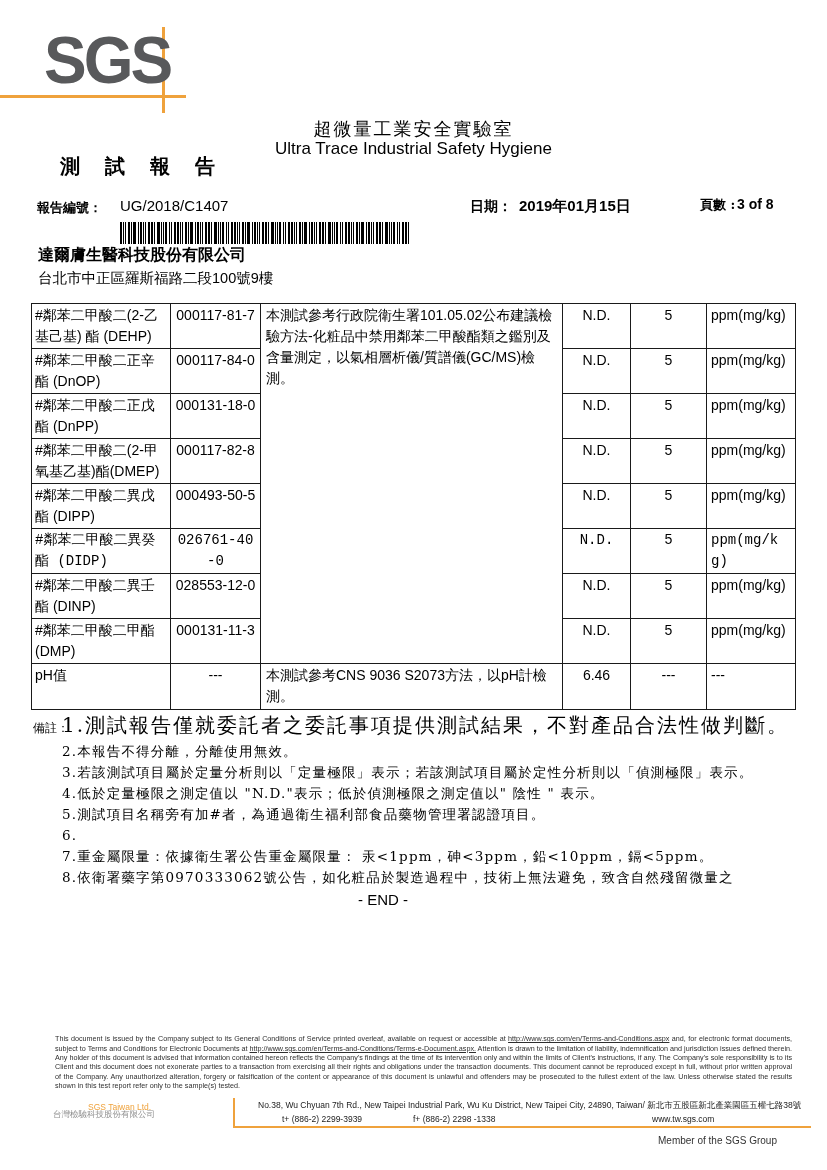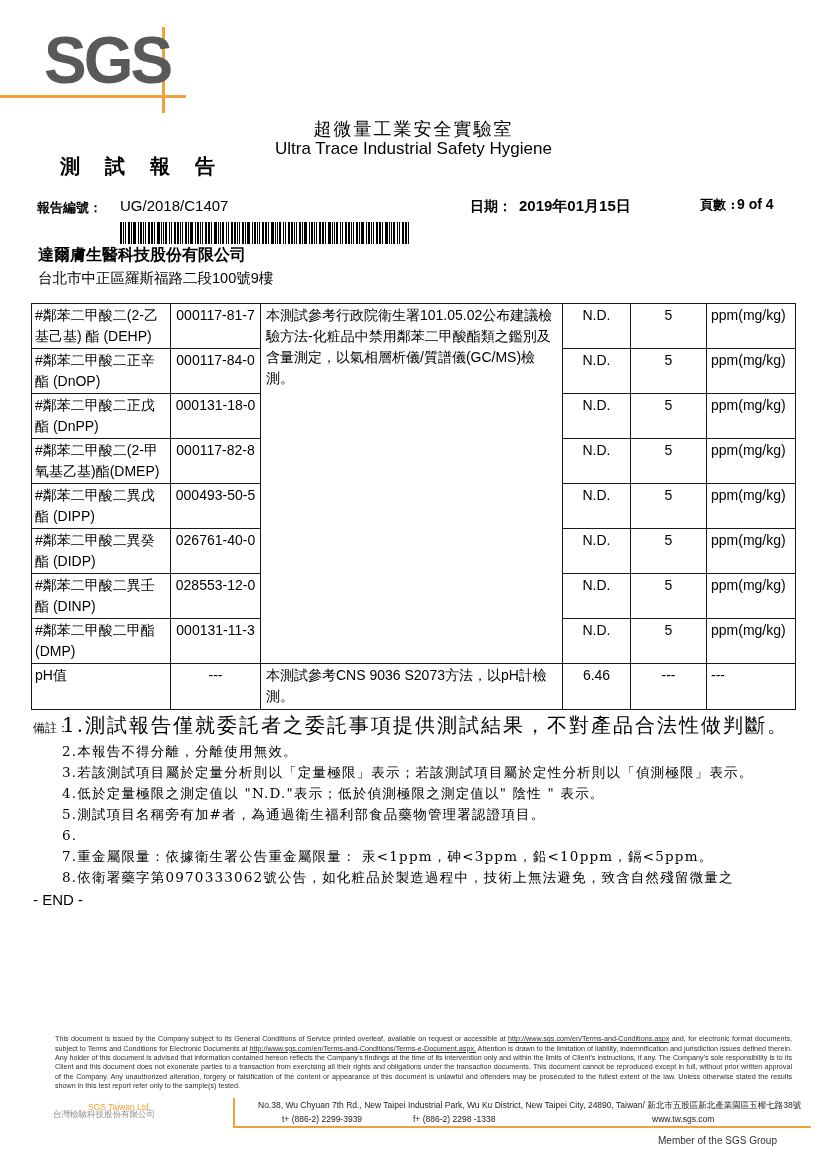--- a/index.html
+++ b/index.html
@@ -55,21 +55,21 @@
   
   .notes{left:33px;top:712px;width:766px;font-family:"DejaVu Serif",serif;}
   .notes-label{position:absolute;left:0;top:8px;font-size:12px;}
   .notes-body{margin-left:29px;}
   .note{display:flex;font-size:13.5px;line-height:21px;letter-spacing:1.2px;}
   .note .note-num{flex:0 0 14px;}
   .note .note-text{flex:1;}
   .note .note-text>div+div{margin-left:-10px;}
   .note.note-large{font-size:20px;line-height:27px;letter-spacing:2px;margin-bottom:2px;}
   .note.note-large .note-num{flex:0 0 20px;}
-  .end-mark{width:700px;text-align:left;font-size:15px;margin-top:3px;font-family:"Liberation Sans",sans-serif;}
+  .end-mark{width:700px;text-align:center;font-size:15px;margin-top:3px;font-family:"Liberation Sans",sans-serif;}
 
   
   .legal{
     left:55px;top:1027px;width:737px;font-size:7.2px;line-height:9.4px;
     text-align:justify;color:#2e2e2e;
   }
   .legal .u{text-decoration:underline;}
   .stamp-en{left:88px;top:1102px;font-size:8.5px;color:var(--accent);white-space:nowrap;}
   .stamp-zh{left:53px;top:1109px;font-size:8.5px;color:#8f8f8f;white-space:nowrap;}
   .foot-vline{left:233px;top:1098px;width:2px;height:30px;background:var(--accent);}
@@ -89,21 +89,21 @@
 
 <div class="abs lab-zh serif">超微量工業安全實驗室</div>
 <div class="abs lab-en">Ultra Trace Industrial Safety Hygiene</div>
 <div class="abs report-title serif">測 試 報 告</div>
 
 <span class="abs repno-label serif">報告編號：</span>
 <span class="abs repno-value">UG/2018/C1407</span>
 <span class="abs date-label">日期：</span>
 <span class="abs date-value">2019年01月15日</span>
 <span class="abs page-label serif">頁數 :</span>
-<span class="abs page-value">9 of 4</span>
+<span class="abs page-value">3 of 8</span>
 
 <div class="abs barcode"><i style="width:2px"></i><i class="g" style="width:1px"></i><i style="width:1px"></i><i class="g" style="width:1px"></i><i style="width:1px"></i><i class="g" style="width:2px"></i><i style="width:2px"></i><i class="g" style="width:1px"></i><i style="width:1px"></i><i class="g" style="width:1px"></i><i style="width:3px"></i><i class="g" style="width:2px"></i><i style="width:1px"></i><i class="g" style="width:1px"></i><i style="width:2px"></i><i class="g" style="width:1px"></i><i style="width:1px"></i><i class="g" style="width:1px"></i><i style="width:1px"></i><i class="g" style="width:2px"></i><i style="width:2px"></i><i class="g" style="width:1px"></i><i style="width:2px"></i><i class="g" style="width:1px"></i><i style="width:1px"></i><i class="g" style="width:2px"></i><i style="width:3px"></i><i class="g" style="width:1px"></i><i style="width:1px"></i><i class="g" style="width:1px"></i><i style="width:1px"></i><i class="g" style="width:1px"></i><i style="width:2px"></i><i class="g" style="width:2px"></i><i style="width:1px"></i><i class="g" style="width:1px"></i><i style="width:1px"></i><i class="g" style="width:2px"></i><i style="width:2px"></i><i class="g" style="width:1px"></i><i style="width:2px"></i><i class="g" style="width:1px"></i><i style="width:1px"></i><i class="g" style="width:1px"></i><i style="width:1px"></i><i class="g" style="width:2px"></i><i style="width:2px"></i><i class="g" style="width:1px"></i><i style="width:1px"></i><i class="g" style="width:1px"></i><i style="width:3px"></i><i class="g" style="width:2px"></i><i style="width:1px"></i><i class="g" style="width:1px"></i><i style="width:2px"></i><i class="g" style="width:1px"></i><i style="width:1px"></i><i class="g" style="width:1px"></i><i style="width:1px"></i><i class="g" style="width:2px"></i><i style="width:2px"></i><i class="g" style="width:1px"></i><i style="width:2px"></i><i class="g" style="width:1px"></i><i style="width:1px"></i><i class="g" style="width:2px"></i><i style="width:3px"></i><i class="g" style="width:1px"></i><i style="width:1px"></i><i class="g" style="width:1px"></i><i style="width:1px"></i><i class="g" style="width:1px"></i><i style="width:2px"></i><i class="g" style="width:2px"></i><i style="width:1px"></i><i class="g" style="width:1px"></i><i style="width:1px"></i><i class="g" style="width:2px"></i><i style="width:2px"></i><i class="g" style="width:1px"></i><i style="width:2px"></i><i class="g" style="width:1px"></i><i style="width:1px"></i><i class="g" style="width:1px"></i><i style="width:1px"></i><i class="g" style="width:2px"></i><i style="width:2px"></i><i class="g" style="width:1px"></i><i style="width:1px"></i><i class="g" style="width:1px"></i><i style="width:3px"></i><i class="g" style="width:2px"></i><i style="width:1px"></i><i class="g" style="width:1px"></i><i style="width:2px"></i><i class="g" style="width:1px"></i><i style="width:1px"></i><i class="g" style="width:1px"></i><i style="width:1px"></i><i class="g" style="width:2px"></i><i style="width:2px"></i><i class="g" style="width:1px"></i><i style="width:2px"></i><i class="g" style="width:1px"></i><i style="width:1px"></i><i class="g" style="width:2px"></i><i style="width:3px"></i><i class="g" style="width:1px"></i><i style="width:1px"></i><i class="g" style="width:1px"></i><i style="width:1px"></i><i class="g" style="width:1px"></i><i style="width:2px"></i><i class="g" style="width:2px"></i><i style="width:1px"></i><i class="g" style="width:1px"></i><i style="width:1px"></i><i class="g" style="width:2px"></i><i style="width:2px"></i><i class="g" style="width:1px"></i><i style="width:2px"></i><i class="g" style="width:1px"></i><i style="width:1px"></i><i class="g" style="width:1px"></i><i style="width:1px"></i><i class="g" style="width:2px"></i><i style="width:2px"></i><i class="g" style="width:1px"></i><i style="width:1px"></i><i class="g" style="width:1px"></i><i style="width:3px"></i><i class="g" style="width:2px"></i><i style="width:1px"></i><i class="g" style="width:1px"></i><i style="width:2px"></i><i class="g" style="width:1px"></i><i style="width:1px"></i><i class="g" style="width:1px"></i><i style="width:1px"></i><i class="g" style="width:2px"></i><i style="width:2px"></i><i class="g" style="width:1px"></i><i style="width:2px"></i><i class="g" style="width:1px"></i><i style="width:1px"></i><i class="g" style="width:2px"></i><i style="width:3px"></i><i class="g" style="width:1px"></i><i style="width:1px"></i><i class="g" style="width:1px"></i><i style="width:1px"></i><i class="g" style="width:1px"></i><i style="width:2px"></i><i class="g" style="width:2px"></i><i style="width:1px"></i><i class="g" style="width:1px"></i><i style="width:1px"></i><i class="g" style="width:2px"></i><i style="width:2px"></i><i class="g" style="width:1px"></i><i style="width:2px"></i><i class="g" style="width:1px"></i><i style="width:1px"></i><i class="g" style="width:1px"></i><i style="width:1px"></i><i class="g" style="width:2px"></i><i style="width:2px"></i><i class="g" style="width:1px"></i><i style="width:1px"></i><i class="g" style="width:1px"></i><i style="width:3px"></i><i class="g" style="width:2px"></i><i style="width:1px"></i><i class="g" style="width:1px"></i><i style="width:2px"></i><i class="g" style="width:1px"></i><i style="width:1px"></i><i class="g" style="width:1px"></i><i style="width:1px"></i><i class="g" style="width:2px"></i><i style="width:2px"></i><i class="g" style="width:1px"></i><i style="width:2px"></i><i class="g" style="width:1px"></i><i style="width:1px"></i><i class="g" style="width:2px"></i><i style="width:3px"></i><i class="g" style="width:1px"></i><i style="width:1px"></i><i class="g" style="width:1px"></i><i style="width:1px"></i><i class="g" style="width:1px"></i><i style="width:2px"></i><i class="g" style="width:2px"></i><i style="width:1px"></i><i class="g" style="width:1px"></i><i style="width:1px"></i><i class="g" style="width:2px"></i><i style="width:2px"></i><i class="g" style="width:1px"></i><i style="width:2px"></i><i class="g" style="width:1px"></i><i style="width:1px"></i><i class="g" style="width:1px"></i></div>
 
 <div class="abs client-name">達爾膚生醫科技股份有限公司</div>
 <div class="abs client-addr">台北市中正區羅斯福路二段100號9樓</div>
 
 <table class="abs results">
   <colgroup>
     <col style="width:139px">
       <col style="width:90px">
@@ -142,21 +142,21 @@
         <td class="c-limit">5</td>
         <td class="c-unit">ppm(mg/kg)</td>
       </tr>
       <tr style="height: 44px;">
         <td class="c-name">#鄰苯二甲酸二異戊酯 (DIPP)</td>
         <td class="c-cas">000493-50-5</td>
         <td class="c-result">N.D.</td>
         <td class="c-limit">5</td>
         <td class="c-unit">ppm(mg/kg)</td>
       </tr>
-      <tr style="height: 44px;">
+      <tr style="height: 44px; font-family: Liberation Mono, monospace;">
         <td class="c-name">#鄰苯二甲酸二異癸酯 (DIDP)</td>
         <td class="c-cas">026761-40-0</td>
         <td class="c-result">N.D.</td>
         <td class="c-limit">5</td>
         <td class="c-unit">ppm(mg/kg)</td>
       </tr>
       <tr style="height: 44px;">
         <td class="c-name">#鄰苯二甲酸二異壬酯 (DINP)</td>
         <td class="c-cas">028553-12-0</td>
         <td class="c-result">N.D.</td>

